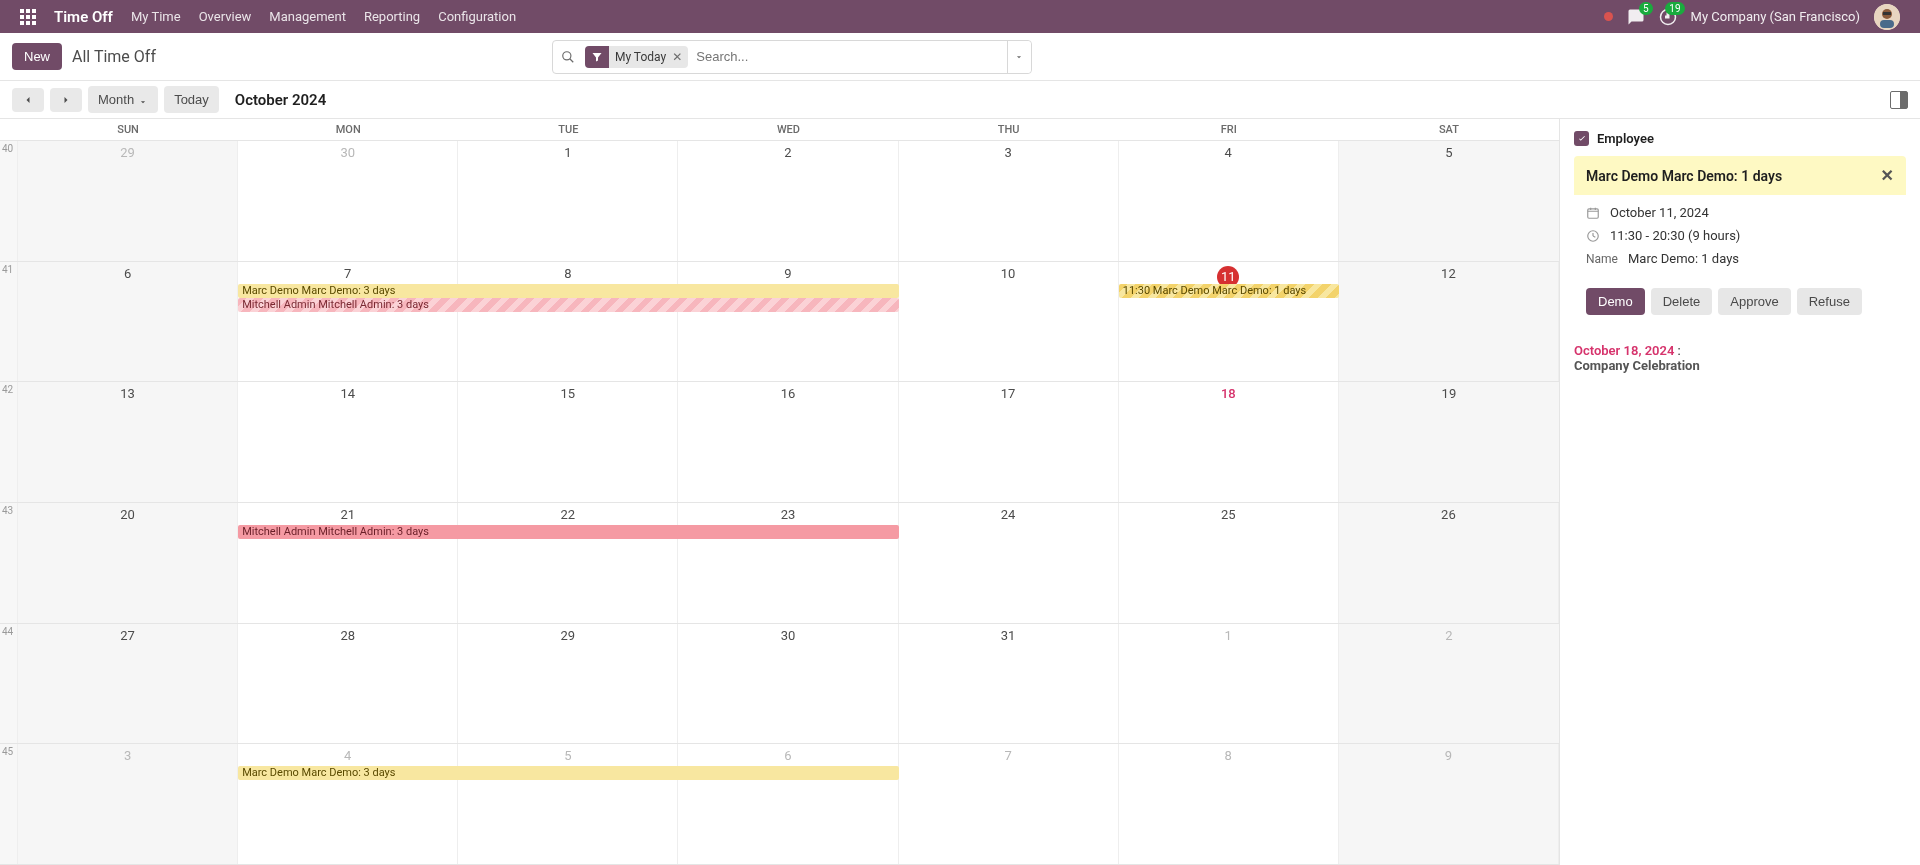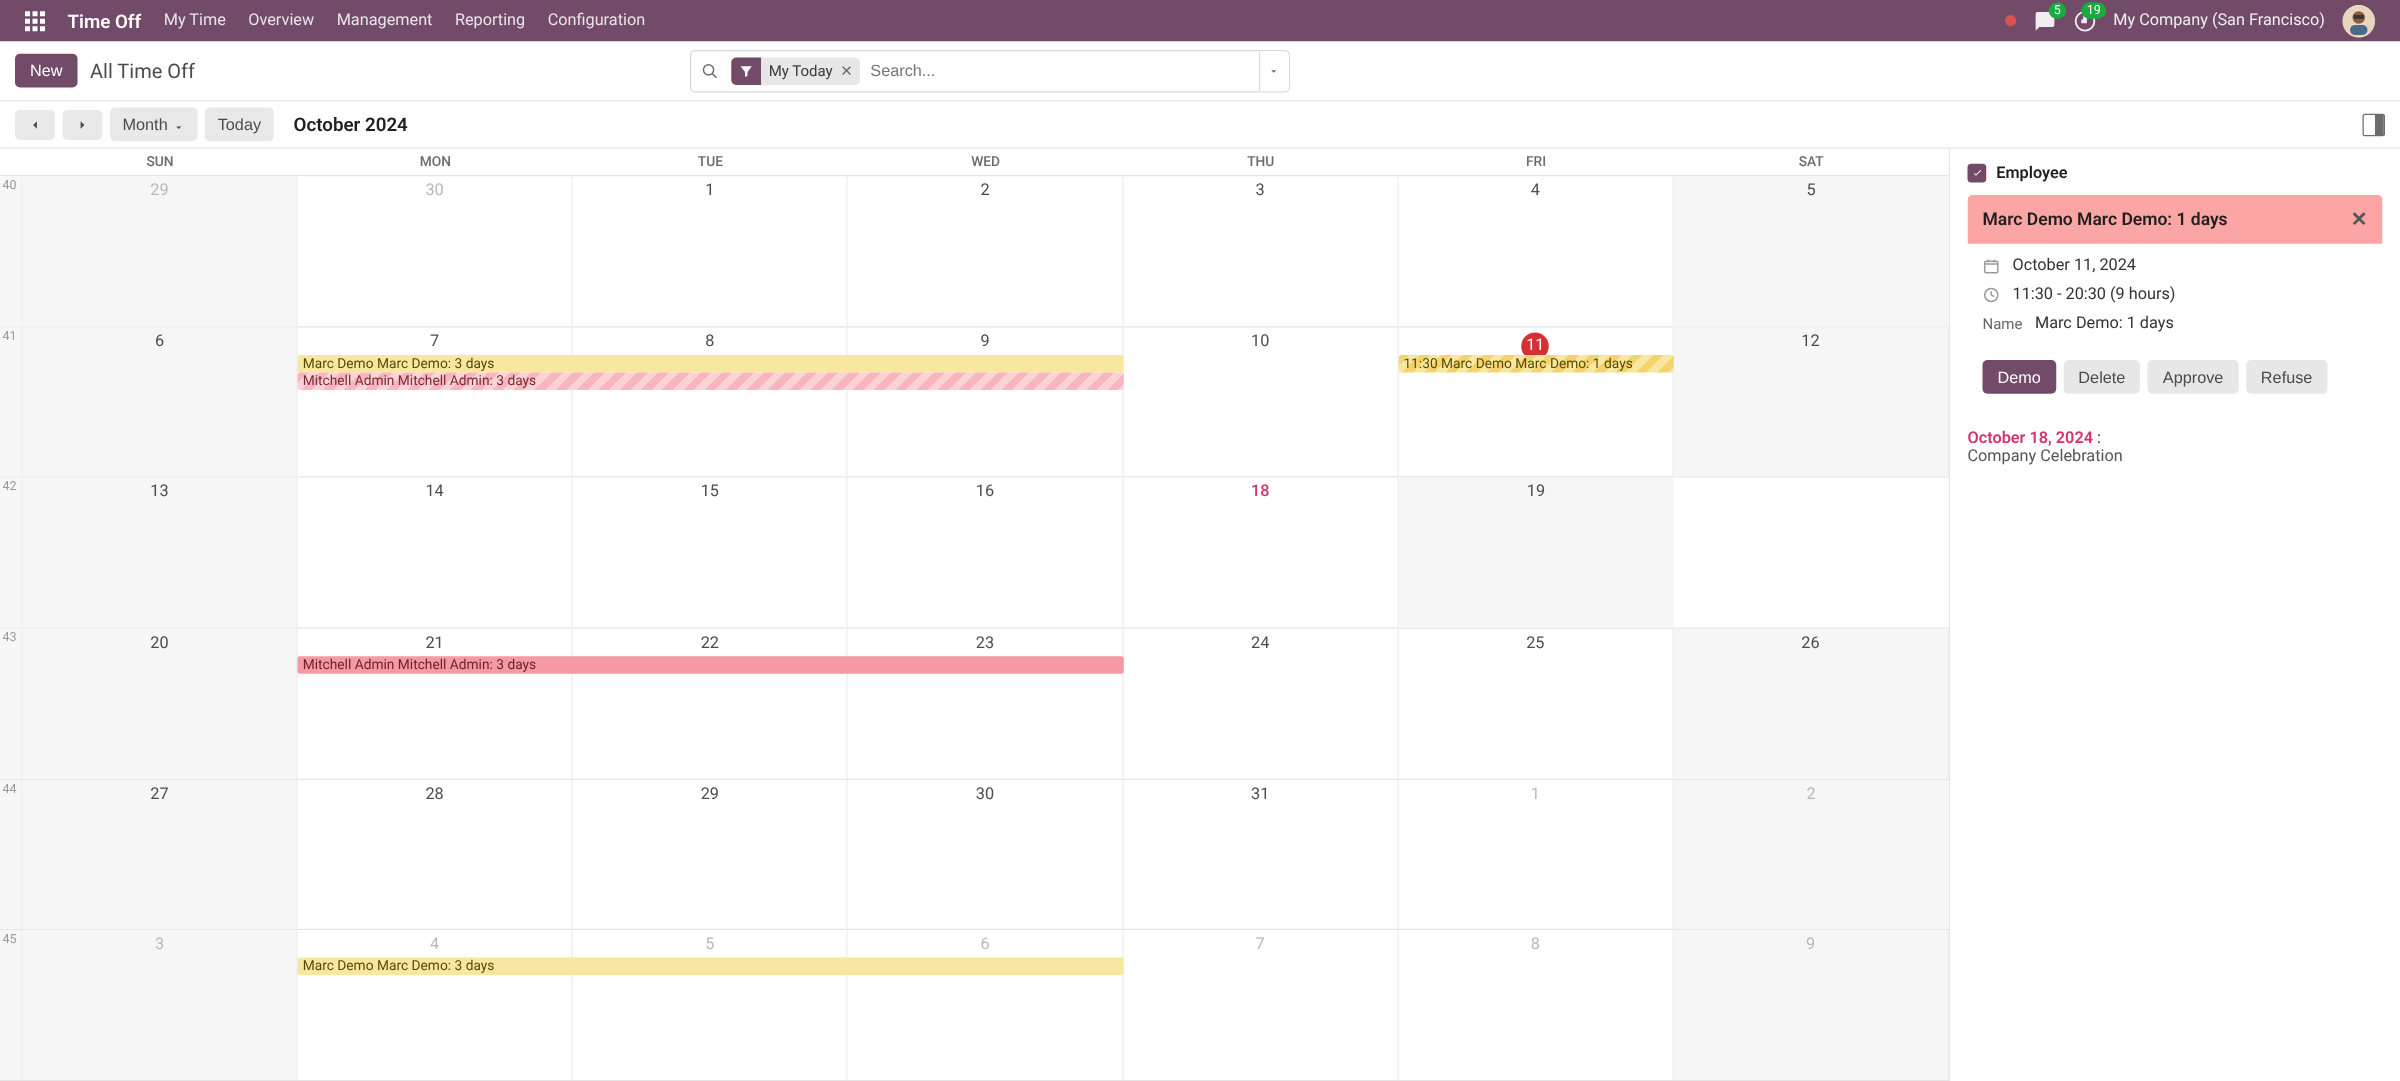--- a/index.html
+++ b/index.html
@@ -68,33 +68,33 @@
 
 
 .side-panel { width: 160px; padding: 10px 12px; overflow:auto; }
 .side-panel.with-detail { width: auto; flex: 0 0 360px; max-width: 360px; padding: 0; }
 .sp-inner { padding: 12px 14px; }
 .emp-check { display:flex; align-items:center; gap:8px; font-weight:600; font-size:13px; margin-bottom:10px; }
 .emp-check .cb { width:15px; height:15px; background:#714B67; border-radius:3px; display:flex; align-items:center; justify-content:center; }
 .emp-check .cb svg { fill:#fff; width:10px; height:10px; }
 
 .detail-card { margin: 0 0 14px 0; border-radius: 4px; overflow: hidden; background:#fff; }
-.detail-head { background: #fca5a5; padding: 10px 12px; font-weight:600; font-size:14px; display:flex; justify-content:space-between; align-items:center; }
+.detail-head { background: #fef9c3; padding: 10px 12px; font-weight:600; font-size:14px; display:flex; justify-content:space-between; align-items:center; }
 .detail-close { cursor:pointer; color:#555; font-size:16px; }
 .detail-body { padding: 10px 12px; font-size:13px; color:#333; }
 .detail-row { display:flex; align-items:center; gap:10px; margin-bottom:8px; }
 .detail-row .ic { width:14px; color:#999; }
 .detail-label { color:#666; font-size:12px; }
 .detail-actions { display:flex; gap:6px; padding: 4px 12px 14px; }
 .btn-primary { background:#714B67; color:#fff; border:none; padding:6px 12px; border-radius:4px; font-size:13px; cursor:pointer; }
 .btn-sec { background:#e7e7e7; color:#4a4a4a; border:none; padding:6px 12px; border-radius:4px; font-size:13px; cursor:pointer; }
 
 .holiday { margin-top: 14px; font-size: 13px; }
 .holiday-date { color:#d6336c; font-weight:600; }
-.holiday-name { color:#555; }
+.holiday-name { color:#555;font-weight:bold; }
 
 svg { display:block; }
 </style>
 </head>
 <body>
 
 <div class="navbar">
   <div class="nav-left">
     <div class="apps-icon">
       <span></span>
@@ -267,20 +267,23 @@
           <div class="daycell">
             <div class="dnwrap"><span class="daynum">14</span></div>
           </div>
           <div class="daycell">
             <div class="dnwrap"><span class="daynum">15</span></div>
           </div>
           <div class="daycell">
             <div class="dnwrap"><span class="daynum">16</span></div>
           </div>
           <div class="daycell">
+            <div class="dnwrap"><span class="daynum">17</span></div>
+          </div>
+          <div class="daycell">
             <div class="dnwrap"><span class="daynum pink">18</span></div>
           </div>
           <div class="daycell weekend">
             <div class="dnwrap"><span class="daynum">19</span></div>
           </div>
         </div>
         <div class="week-row">
           <div class="weeknum">43</div>
           <div class="daycell weekend">
             <div class="dnwrap"><span class="daynum">20</span></div>

